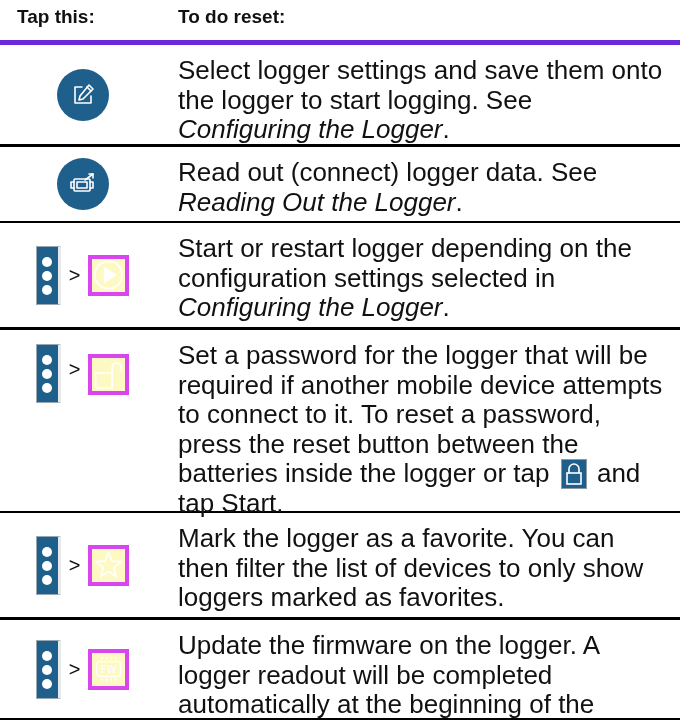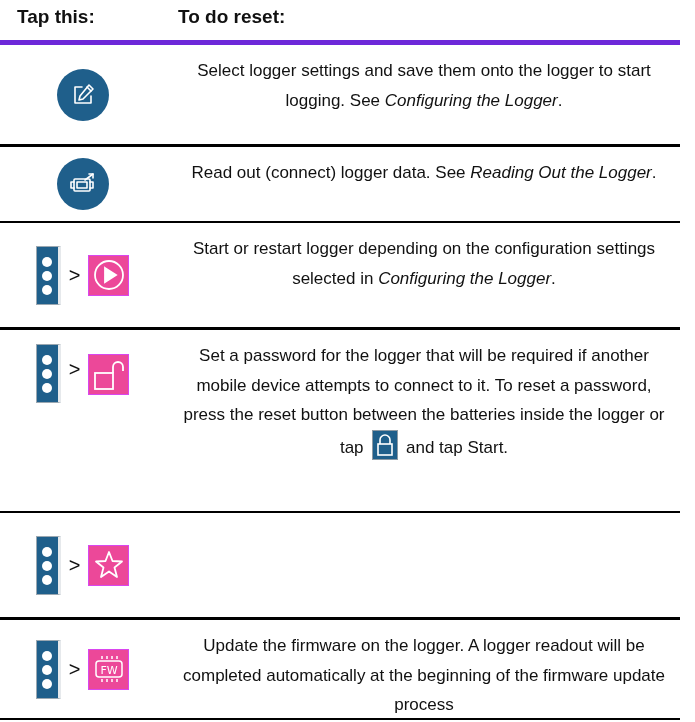--- a/index.html
+++ b/index.html
@@ -16,36 +16,36 @@
     .hcell {
       position: absolute; top: 6px; font-weight: bold; font-size: 19px; color: #111;
     }
     .hcell.c1 { left: 17px; }
     .hcell.c2 { left: 178px; }
     .row { position: relative; border-bottom: 2px solid #000; }
     .row.thick { border-bottom-width: 3px; }
     .icon-cell { position: absolute; left: 0; width: 165px; top: 0; bottom: 0; display: flex; align-items: center; justify-content: center; }
     .text-cell {
       margin-left: 178px; padding: 11px 10px 6px 0;
-      font-size: 17px; line-height: 29.5px; color: #111; text-align: center;
+      font-size: 26px; line-height: 29.5px; color: #111;
     }
     .text-cell em { font-style: italic; }
     .circle {
       width: 52px; height: 52px; border-radius: 50%; background: #1f5f8b;
       display: flex; align-items: center; justify-content: center;
     }
     .menu-icon {
       width: 25px; height: 59px; background: #1f5f8b; border: 1px solid #9aa7b1;
       box-sizing: border-box; position: relative;
       border-right: 3px solid #e6e9ec;
     }
     .menu-icon .dot { position: absolute; left: 5px; width: 10px; height: 10px; border-radius: 50%; background: #fff; }
     .gt { font-size: 20px; margin: 0 8px; color: #111; }
     .sq {
-      width: 41px; height: 41px; background: #ec4899; border: 1px solid #d946ef;
+      width: 41px; height: 41px; background: #fef9c3; border: 4px solid #d946ef;
       box-sizing: border-box; display: flex; align-items: center; justify-content: center;
     }
     .inline-lock {
       display: inline-flex; width: 26px; height: 30px; background: #1f5f8b;
       border: 1px solid #8d9aa4; box-sizing: border-box;
       vertical-align: -4px; align-items: center; justify-content: center; margin: 0 3px 0 4px;
     }
   </style>
 </head>
 <body>
@@ -144,20 +144,23 @@
           <span class="dot" style="top:24px"></span>
           <span class="dot" style="top:38px"></span>
       </div>
       <span class="gt">&gt;</span>
       <div class="sq">
         <svg width="34" height="34" viewBox="0 0 34 34" fill="none" stroke="#fff" stroke-width="1.8" stroke-linejoin="round">
           <path d="M17 4 L20.5 13 L30 13.5 L22.5 19.5 L25 29 L17 23.5 L9 29 L11.5 19.5 L4 13.5 L13.5 13 Z"></path>
         </svg>
       </div>
     </div>
+    <div class="text-cell">
+      <span>Mark the logger as a favorite. You can then filter the list of devices to only show loggers marked as favorites.</span>
+    </div>
   </div>
 
   <div class="row" style="height:98px;">
     <div class="icon-cell">
       <div class="menu-icon">
         <span class="dot" style="top:10px"></span>
           <span class="dot" style="top:24px"></span>
           <span class="dot" style="top:38px"></span>
       </div>
       <span class="gt">&gt;</span>

